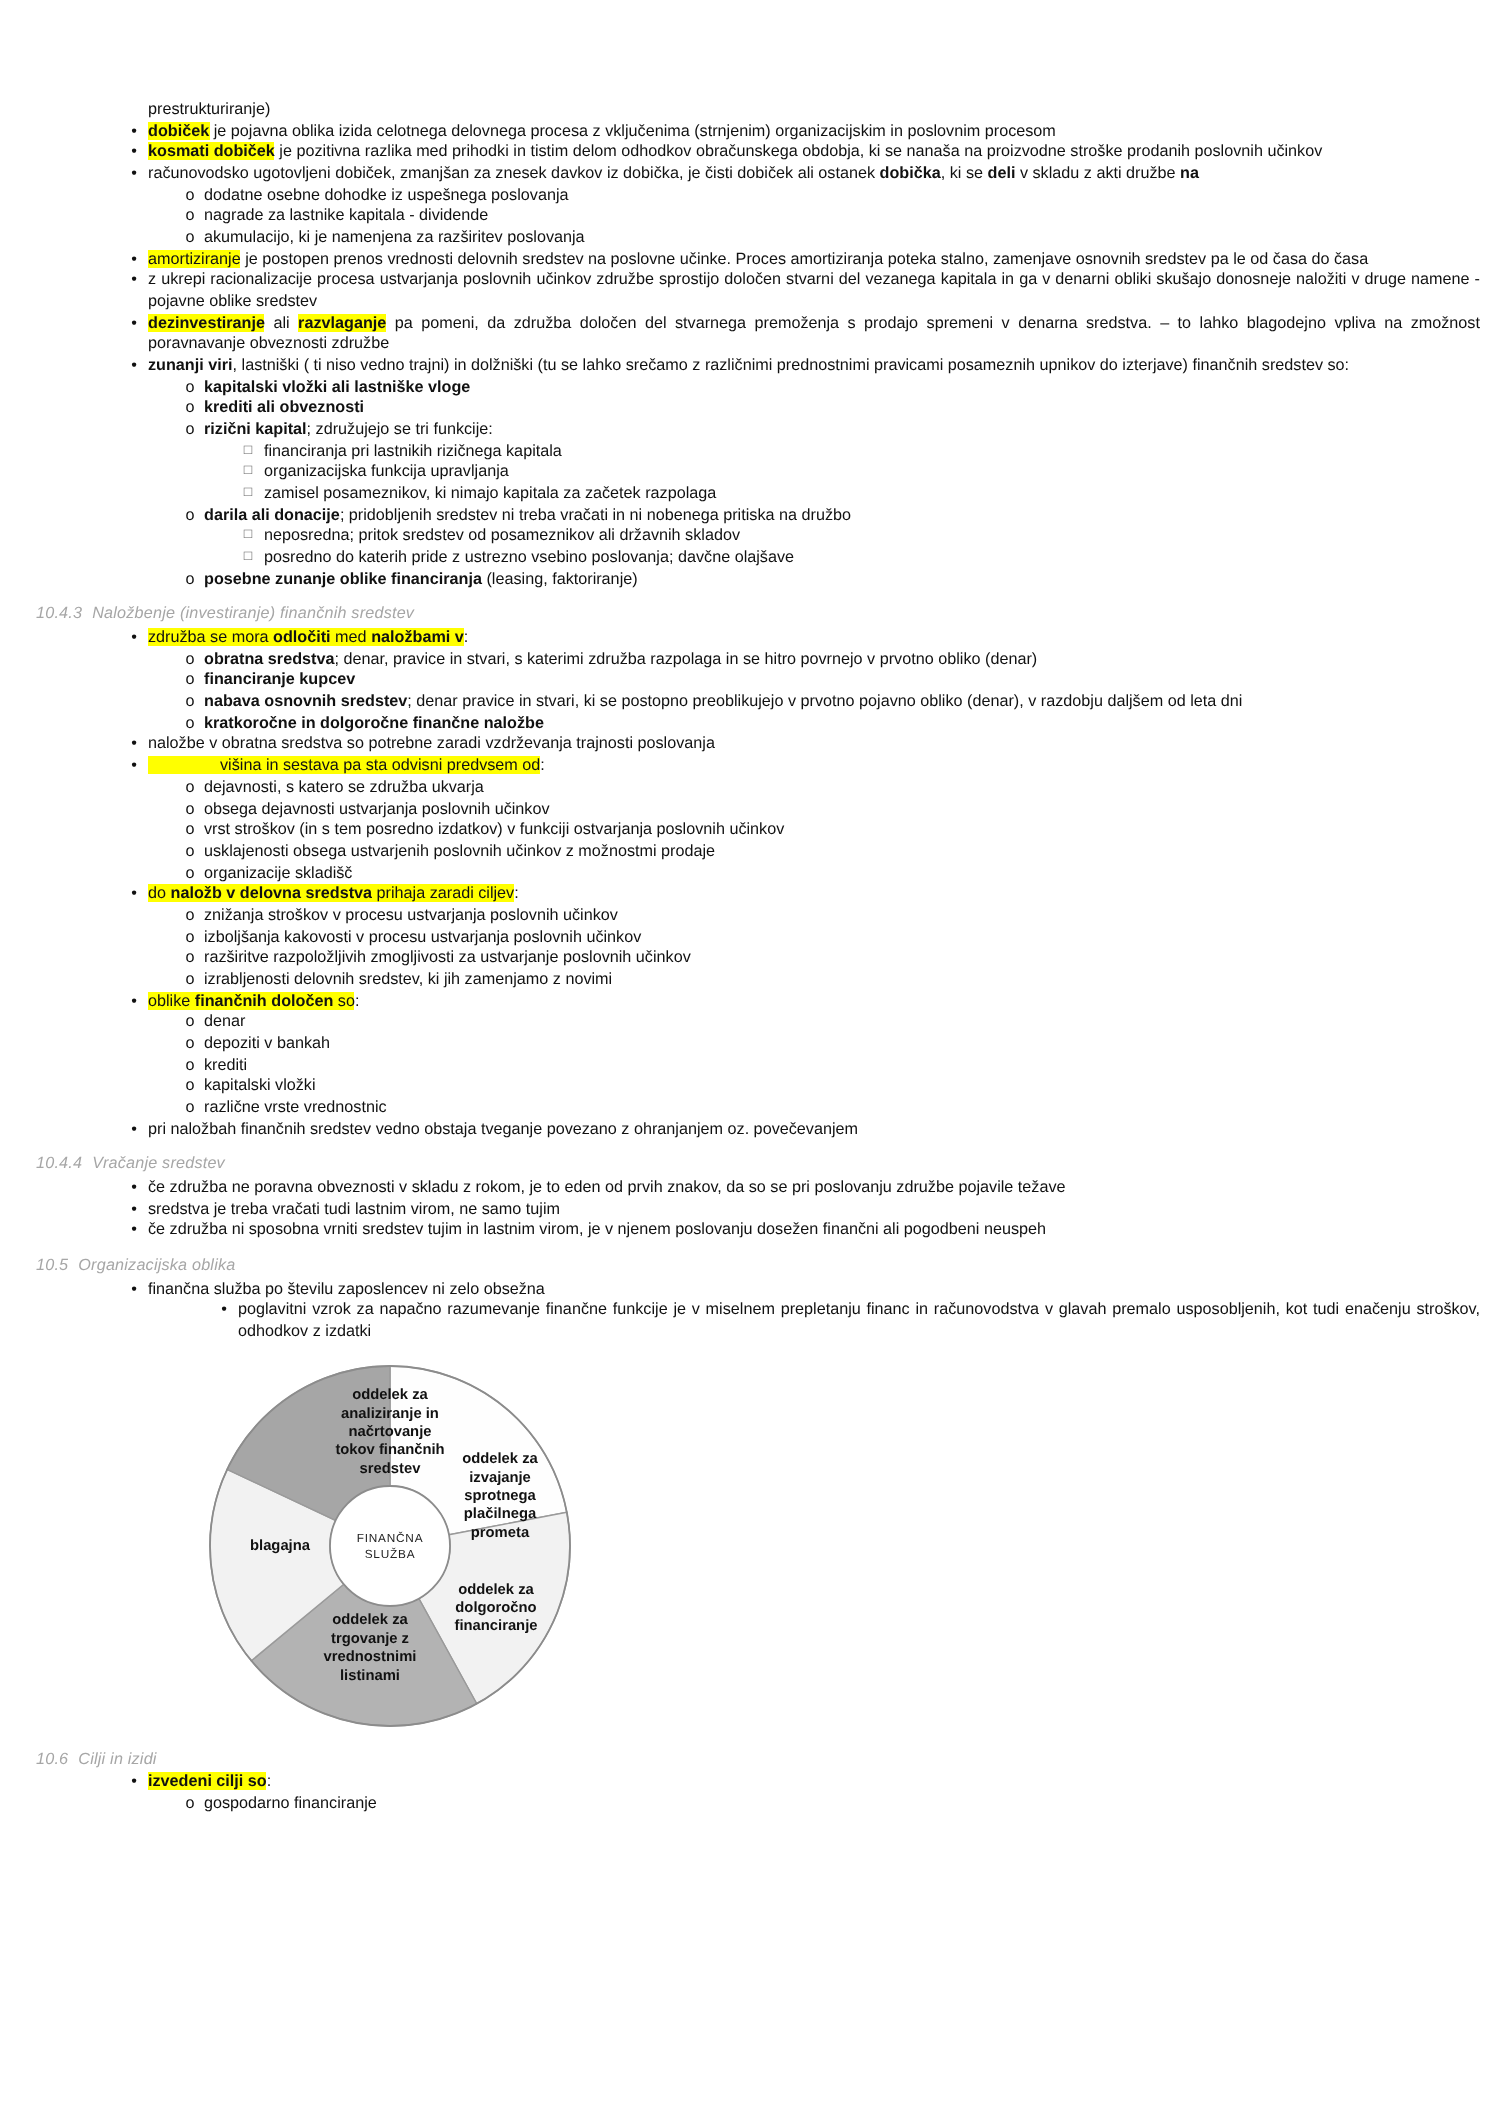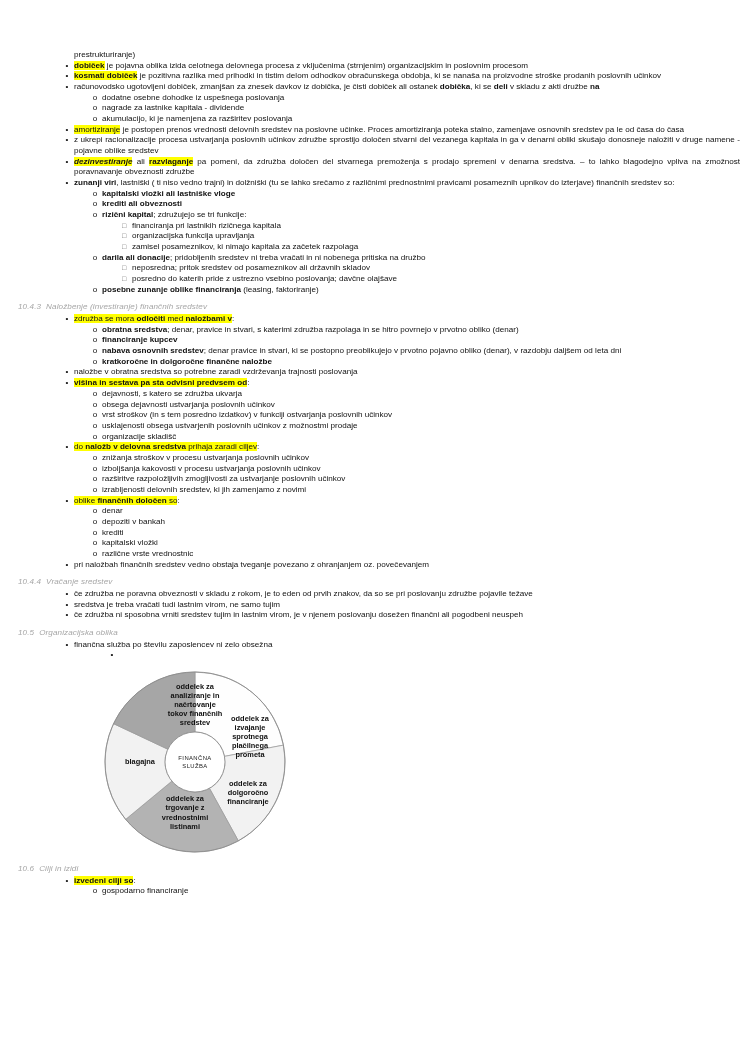--- a/index.html
+++ b/index.html
@@ -118,21 +118,21 @@
       <div class="row lvl1">
         <div class="bullet">•</div>
         <div class="txt just"><span class="hl">amortiziranje</span><span> je postopen prenos vrednosti delovnih sredstev na poslovne učinke. Proces amortiziranja poteka stalno, zamenjave osnovnih sredstev pa le od časa do časa</span></div>
       </div>
       <div class="row lvl1">
         <div class="bullet">•</div>
         <div class="txt just"><span>z ukrepi racionalizacije procesa ustvarjanja poslovnih učinkov združbe sprostijo določen stvarni del  vezanega  kapitala  in  ga  v  denarni  obliki  skušajo  donosneje  naložiti  v  druge  namene  -  pojavne oblike sredstev</span></div>
       </div>
       <div class="row lvl1">
         <div class="bullet">•</div>
-        <div class="txt just"><span class="hl" style="font-weight: bold; font-style: italic;">dezinvestiranje</span><span> ali </span><span class="hl" style="font-weight: bold;">razvlaganje</span><span> pa pomeni, da združba določen del stvarnega premoženja s prodajo spremeni v denarna sredstva. – to lahko blagodejno vpliva na zmožnost poravnavanje obveznosti združbe</span></div>
+        <div class="txt just"><span class="hl" style="font-weight: bold;">dezinvestiranje</span><span> ali </span><span class="hl" style="font-weight: bold;">razvlaganje</span><span> pa pomeni, da združba določen del stvarnega premoženja s prodajo spremeni v denarna sredstva. – to lahko blagodejno vpliva na zmožnost poravnavanje obveznosti združbe</span></div>
       </div>
       <div class="row lvl1">
         <div class="bullet">•</div>
         <div class="txt just"><span style="font-weight: bold;">zunanji  viri</span><span>, lastniški ( ti niso vedno trajni) in dolžniški (tu se lahko srečamo z različnimi prednostnimi pravicami posameznih upnikov do izterjave) finančnih sredstev so:</span></div>
       </div>
       <div class="row lvl2">
         <div class="bullet">o</div>
         <div class="txt just"><span style="font-weight: bold;">kapitalski vložki ali lastniške vloge</span></div>
       </div>
       <div class="row lvl2">
@@ -196,21 +196,21 @@
       <div class="row lvl2">
         <div class="bullet">o</div>
         <div class="txt just"><span style="font-weight: bold;">kratkoročne in dolgoročne finančne naložbe</span></div>
       </div>
       <div class="row lvl1">
         <div class="bullet">•</div>
         <div class="txt just"><span>naložbe v obratna sredstva so potrebne zaradi vzdrževanja trajnosti poslovanja</span></div>
       </div>
       <div class="row lvl1">
         <div class="bullet">•</div>
-        <div class="txt just"><span class="hl" style="font-weight: bold;">višina in sestava pa sta odvisni predvsem od</span><span>:</span></div>
+        <div class="txt just"><span class="hl" style="font-weight: normal; padding-left: 36px;">višina in sestava pa sta odvisni predvsem od</span><span>:</span></div>
       </div>
       <div class="row lvl2">
         <div class="bullet">o</div>
         <div class="txt just"><span>dejavnosti, s katero se združba ukvarja</span></div>
       </div>
       <div class="row lvl2">
         <div class="bullet">o</div>
         <div class="txt just"><span>obsega dejavnosti ustvarjanja poslovnih učinkov</span></div>
       </div>
       <div class="row lvl2">
@@ -296,20 +296,21 @@
   <div class="sechead">
     <span class="num">10.5</span><span>Organizacijska oblika</span>
   </div>
   <div id="blocks-105">
       <div class="row lvl1">
         <div class="bullet">•</div>
         <div class="txt just"><span>finančna služba po številu zaposlencev ni zelo obsežna</span></div>
       </div>
       <div class="row lvl2b">
         <div class="bullet">•</div>
+        <div class="txt just"><span>poglavitni vzrok za napačno razumevanje finančne funkcije je v miselnem prepletanju financ in računovodstva v glavah premalo usposobljenih, kot tudi enačenju stroškov, odhodkov z izdatki</span></div>
       </div>
     </div>
 
   <div class="diagram-wrap">
     <svg id="pie-svg" width="235" height="190" viewBox="0 0 235 190">
         <path d="M 113 5 A 90 90 0 0 1 201.405852565582 78.13568168728479 L 142.46861752186066 89.37856056242826 A 30 30 0 0 0 113 65 Z" fill="#fefefe" stroke="#9a9a9a" stroke-width="0.7"></path>
         <path d="M 201.405852565582 78.13568168728479 A 90 90 0 0 1 156.3578306691544 173.86760120394774 L 127.45261022305147 121.28920040131591 A 30 30 0 0 0 142.46861752186066 89.37856056242826 Z" fill="#f2f2f2" stroke="#9a9a9a" stroke-width="0.7"></path>
         <path d="M 156.3578306691544 173.86760120394774 A 90 90 0 0 1 43.653808150178975 152.36815907738207 L 89.88460271672633 114.12271969246069 A 30 30 0 0 0 127.45261022305147 121.28920040131591 Z" fill="#b3b3b3" stroke="#9a9a9a" stroke-width="0.7"></path>
         <path d="M 43.653808150178975 152.36815907738207 A 90 90 0 0 1 31.56556527805823 56.679863759143494 L 85.85518842601941 82.22662125304782 A 30 30 0 0 0 89.88460271672633 114.12271969246069 Z" fill="#f2f2f2" stroke="#9a9a9a" stroke-width="0.7"></path>
         <path d="M 31.56556527805823 56.679863759143494 A 90 90 0 0 1 112.99999999999999 5 L 113 65 A 30 30 0 0 0 85.85518842601941 82.22662125304782 Z" fill="#a6a6a6" stroke="#9a9a9a" stroke-width="0.7"></path>

